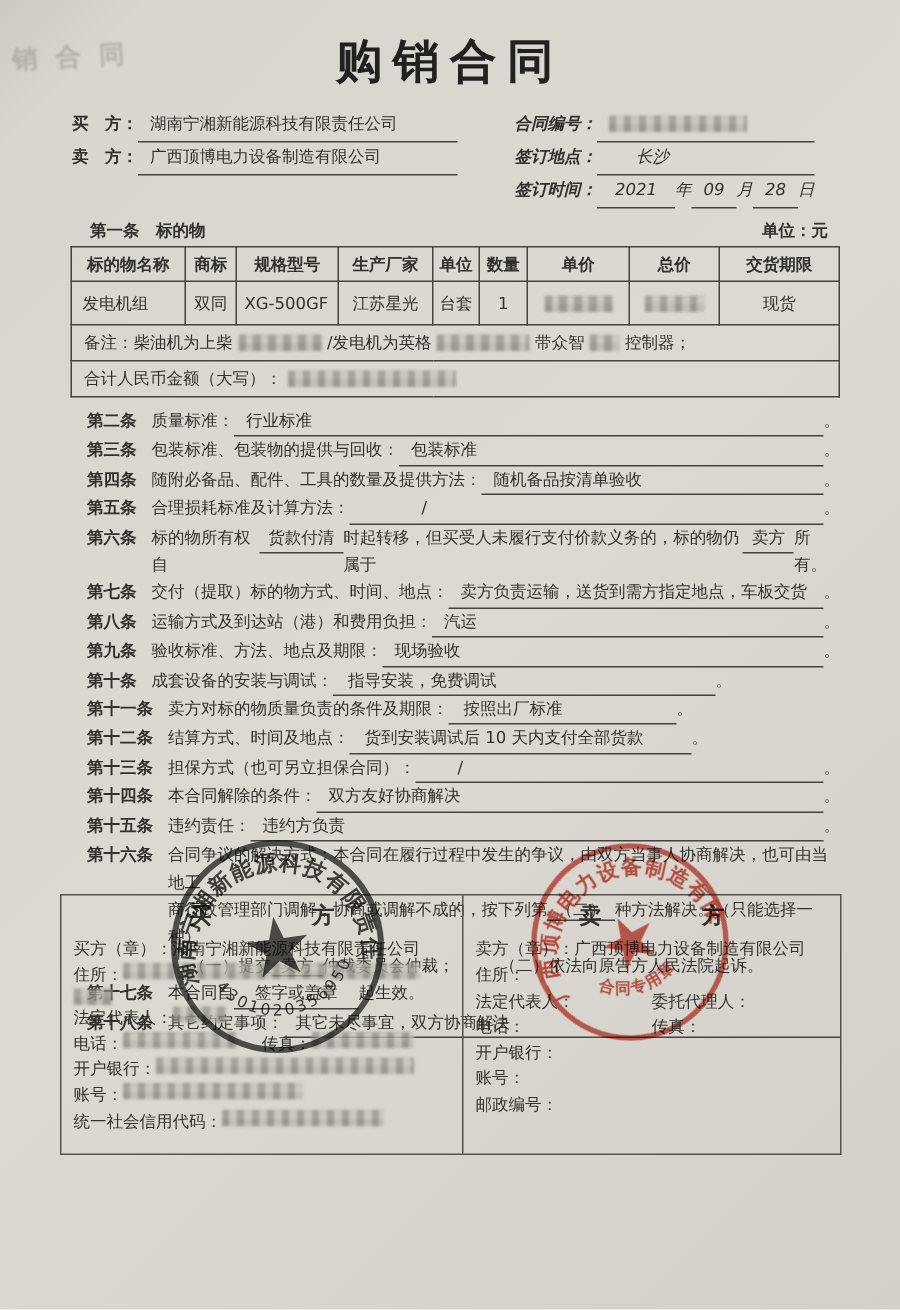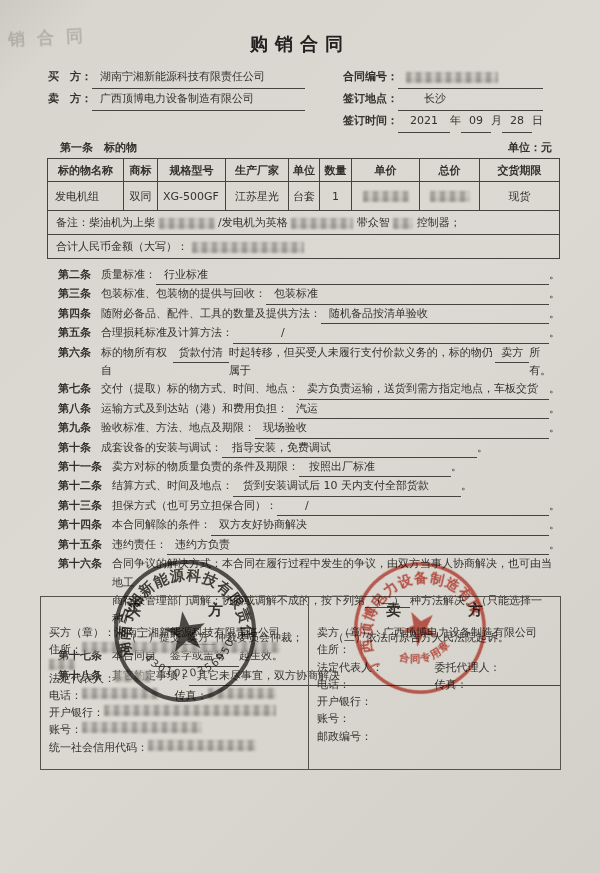--- a/index.html
+++ b/index.html
@@ -10,27 +10,27 @@
     background:linear-gradient(135deg,#ccc9c3 0%,#d9d6cf 7%,#dcd9d2 50%,#d3d0c9 100%);
     position:relative; overflow:hidden;
     font-size:11px;
   }
   .ghost {
     position:absolute; left:8px; top:26px;
     font-size:17px; letter-spacing:12px; color:#8f8d84; opacity:.5;
     transform:rotate(-3deg); filter:blur(.7px); font-weight:bold;
   }
   .title {
-    text-align:center; padding-top:32px; font-size:18px; font-weight:bold;
+    text-align:center; padding-top:20px; font-size:31px; font-weight:bold;
     letter-spacing:7px; color:#232120;
   }
   
   .hdr { display:flex; margin:10px 57px 0 48px; }
   .hdr-left { width:300px; }
-  .hdr-right { flex:1; }
+  .hdr-right { flex:1;font-style:italic; }
   .hline { display:flex; align-items:baseline; line-height:22px; height:22px; }
   .lab { white-space:nowrap; font-weight:bold; }
   .u { border-bottom:1px solid #45433f; padding:0 6px; white-space:nowrap; }
   .ustretch { border-bottom:1px solid #45433f; flex:1; padding-left:8px; white-space:nowrap; }
   .redact {
     display:inline-block; height:11px; vertical-align:middle; border-radius:1px;
     background-image:
       repeating-linear-gradient(90deg, rgba(125,123,117,.55) 0 5px, rgba(196,194,186,.55) 5px 10px),
       repeating-linear-gradient(0deg, rgba(150,148,140,.45) 0 5px, rgba(205,203,195,.45) 5px 10px);
     filter:blur(1.2px);

